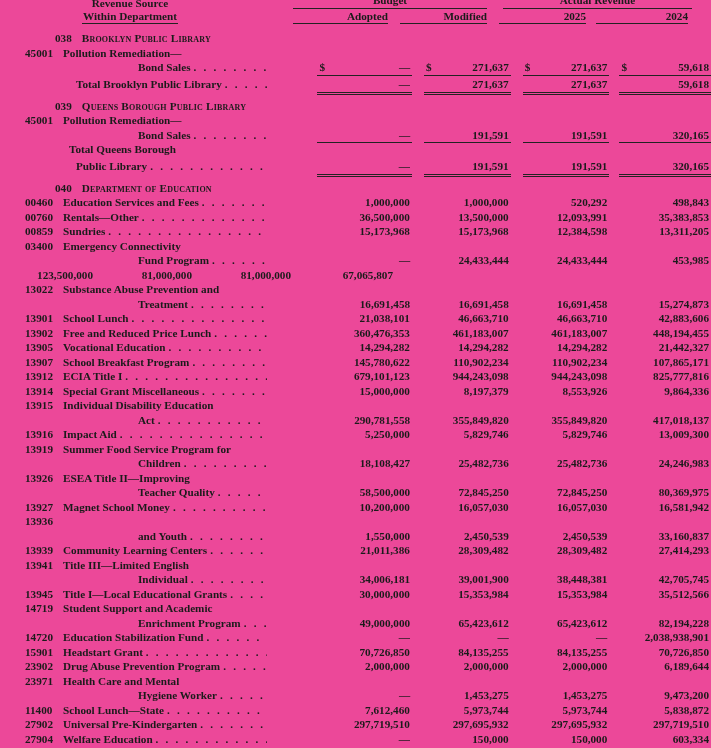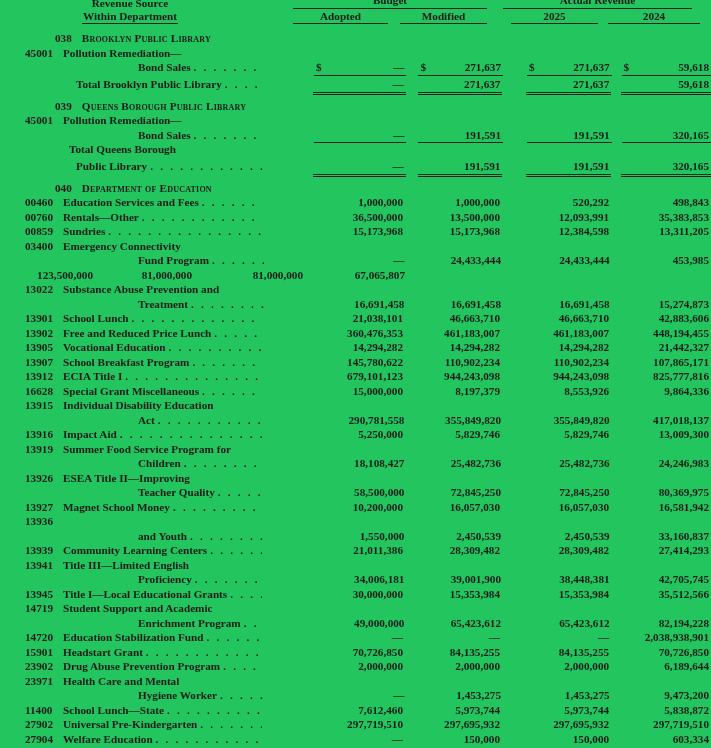--- a/index.html
+++ b/index.html
@@ -3,21 +3,21 @@
 <meta charset="utf-8">
 <style>
   html, body {
     margin: 0; padding: 0;
     background: #ffffff;
   }
   .page {
     position: relative;
     width: 711px; height: 748px;
     overflow: hidden;
-    background: #22c55e;
+    background: #ec4899;
     font-family: "Liberation Serif", "DejaVu Serif", serif;
     font-weight: bold;
     font-size: 11.2px;
     color: #1b1b1b;
   }
   
   .row { display: flex; align-items: baseline; height: 14.5px; line-height: 14.5px; }
   .c-label {
     width: 293px; box-sizing: border-box;
     display: flex; align-items: baseline;
@@ -26,21 +26,21 @@
   }
   .num {
     box-sizing: border-box;
     display: flex; justify-content: flex-end; align-items: baseline;
     padding: 0 2px;
     white-space: nowrap;
   }
   .num.has-ds { justify-content: space-between; }
   .c1 { width: 95px; }
   .c2 { width: 87px; margin-left: 12px; }
-  .c3 { width: 87px; margin-left: 24px; }
+  .c3 { width: 87px; margin-left: 12px; }
   .c4 { width: 92px; margin-left: 10px; }
   .rule-single { border-bottom: 1.3px solid #222; }
   .rule-double { border-bottom: 3.5px double #222; }
   
   .sec-row   { padding-left: 30px; padding-right: 0; }
   .sec-code  { margin-right: 10px; }
   .sec-name  { font-variant: small-caps; letter-spacing: 0.2px; }
   .item-first { }
   .code { flex: 0 0 38px; }
   .cont       { padding-left: 113px; }
@@ -61,21 +61,21 @@
   .grp { position: relative; height: 14px; box-sizing: border-box; overflow: hidden; border-bottom: 1.2px solid #222; }
   .grp > span { position: absolute; bottom: 0; left: 0; right: 0; text-align: center; line-height: 15px; white-space: nowrap; }
   .grp1 { width: 194px; }
   .grp2 { width: 189px; margin-left: 16px; }
   .hdr-rowB { display: flex; height: 15px; align-items: flex-end; }
   .wd {
     display: block; margin-left: 82px; width: 96px; text-align: center;
     border-bottom: 1.2px solid #222; line-height: 13.5px; white-space: nowrap;
   }
   .hc {
-    box-sizing: border-box; text-align: center;
+    box-sizing: border-box; text-align: right;
     border-bottom: 1.2px solid #222; line-height: 13.5px; white-space: nowrap;
   }
   .header { margin-bottom: 7px; }
 </style>
 </head>
 <body>
 
 <div class="page">
 
   <div class="header">
@@ -427,21 +427,21 @@
           </div>
           <div class="num c3">
             <span class="val">944,243,098</span>
           </div>
           <div class="num c4">
             <span class="val">825,777,816</span>
           </div>
         </div>
         <div class="row">
           <div class="c-label item-first">
-            <span class="code">16628</span>
+            <span class="code">13914</span>
             <span class="lbl">Special Grant Miscellaneous</span>
             <span class="leader"></span>
           </div>
           <div class="num c1">
             <span class="val">15,000,000</span>
           </div>
           <div class="num c2">
             <span class="val">8,197,379</span>
           </div>
           <div class="num c3">
@@ -604,21 +604,21 @@
           </div>
         </div>
         <div class="row">
           <div class="c-label item-first">
             <span class="code">13941</span>
             <span class="lbl">Title III—Limited English</span>
           </div>
         </div>
         <div class="row">
           <div class="c-label cont">
-            <span class="lbl">Proficiency</span>
+            <span class="lbl">Individual</span>
             <span class="leader"></span>
           </div>
           <div class="num c1">
             <span class="val">34,006,181</span>
           </div>
           <div class="num c2">
             <span class="val">39,001,900</span>
           </div>
           <div class="num c3">
             <span class="val">38,448,381</span>

